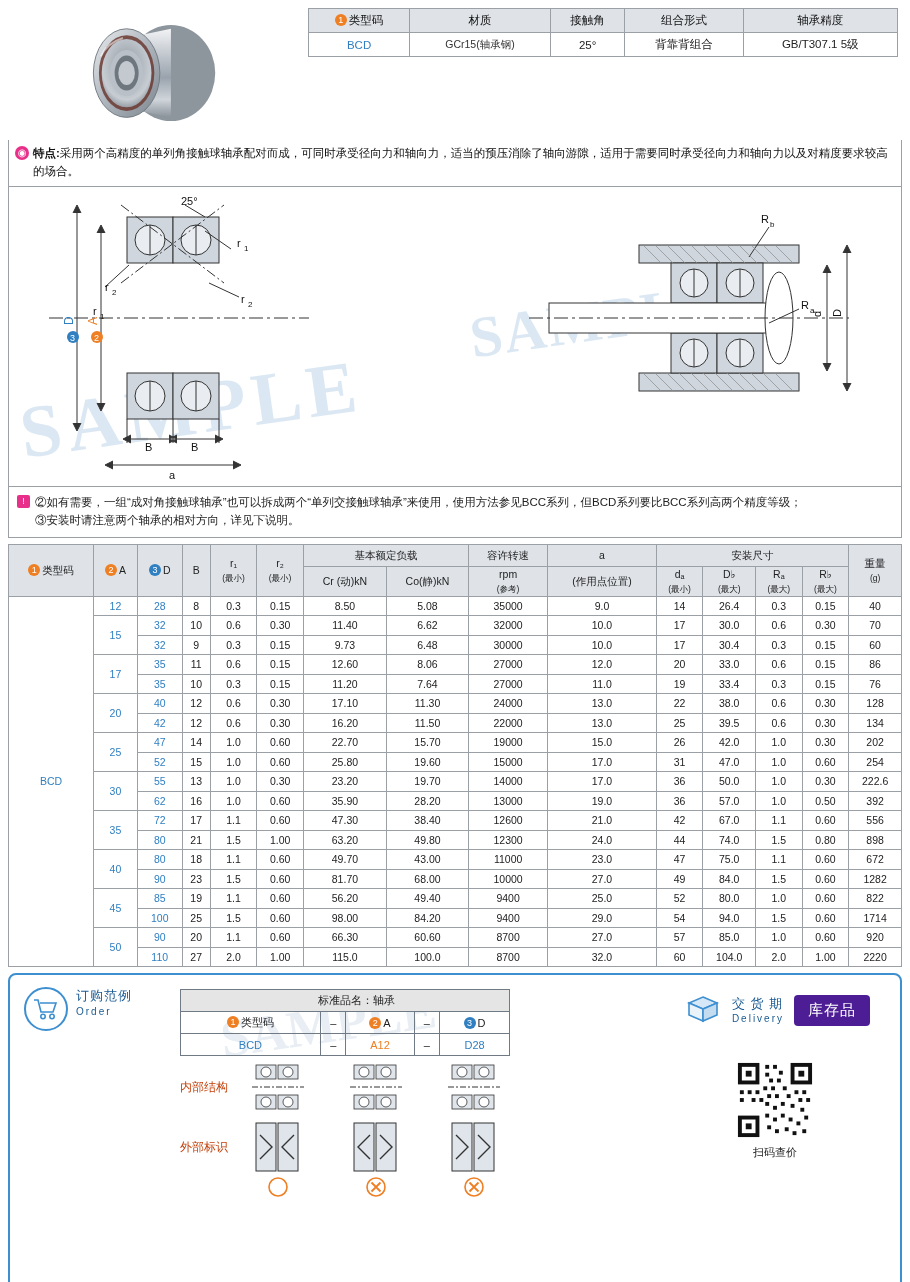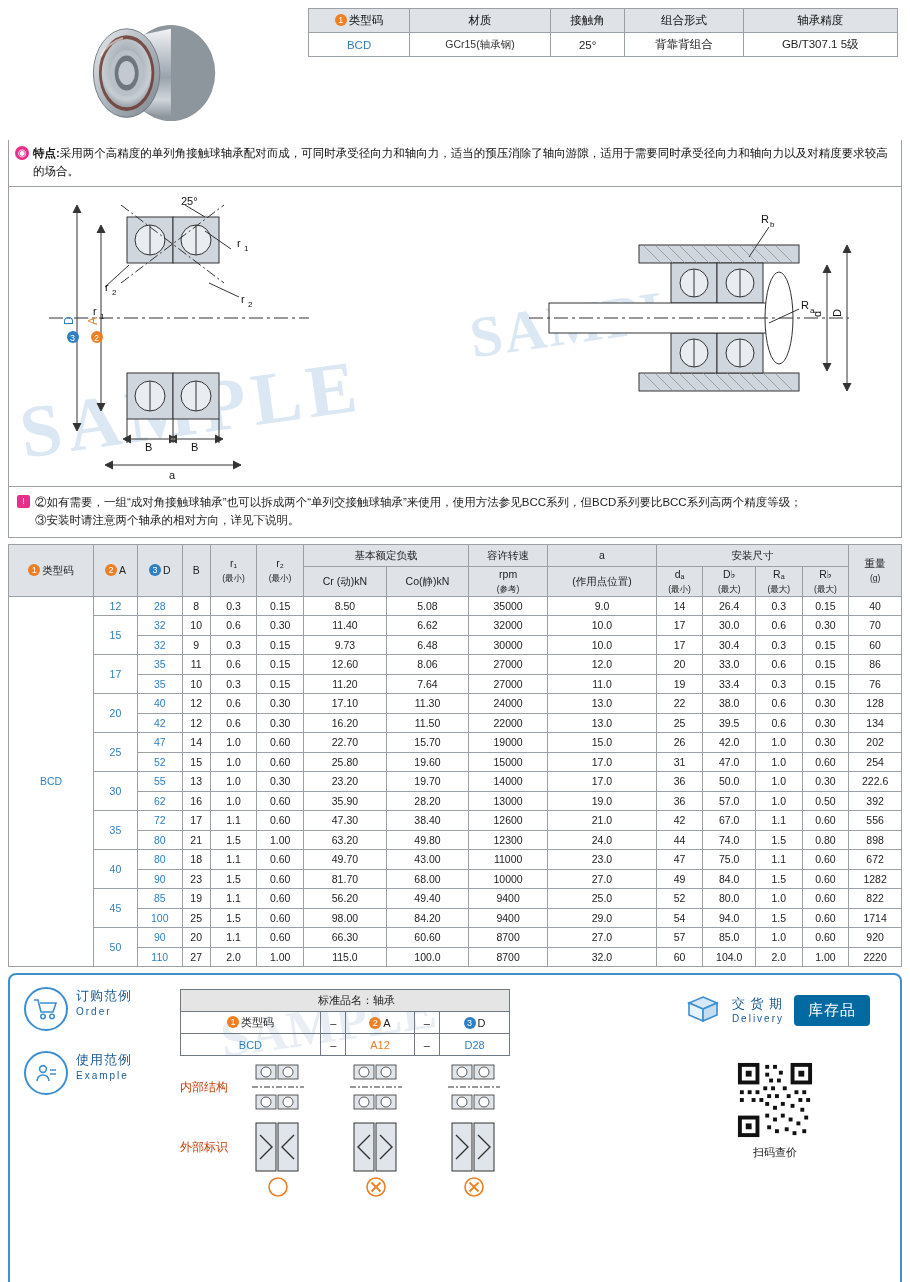--- a/index.html
+++ b/index.html
@@ -93,21 +93,21 @@
   .icon-label .cn { font-size: 13px; color:#1a5a92; letter-spacing:1px;}
   .icon-label .en { font-size: 10px; color:#1a5a92; letter-spacing:2px;}
 
   .order-box { position:absolute; left: 170px; top: 14px; width: 330px; }
   table.order { border-collapse:collapse; width: 100%; font-size: 11px; }
   table.order td { border:1px solid #6f7a84; text-align:center; height: 22px; }
   .order-title { background:#e5e5e5; text-align:left; padding-left:24px; }
 
   .delivery { position:absolute; right: 30px; top: 14px; display:flex; align-items:center;justify-content:flex-end; }
   .stock-badge {
-    background:#0369a1; color:#fff; font-size:15px; padding: 6px 14px; border-radius: 4px; margin-left: 10px;
+    background:#4c1d95; color:#fff; font-size:15px; padding: 6px 14px; border-radius: 4px; margin-left: 10px;
     letter-spacing:1px;
   }
   .qr-wrap { position:absolute; right: 86px; top: 86px; text-align:center; }
   .qr { width: 78px; height: 78px; }
   .qr-cap { font-size: 11px; margin-top: 4px; color:#222; }
 
   .struct-area { position:absolute; left: 170px; top: 86px; width: 420px; }
   .struct-row { display:flex; align-items:center; margin-bottom: 6px; }
   .struct-label { width: 70px; font-size: 12px; color:#c2410c; }
   .struct-cells { display:flex; gap: 42px; }
@@ -645,33 +645,20 @@
         <div class="circ-icon">
           <svg width="26" height="22" viewBox="0 0 26 22" fill="none" stroke="#3d8fd0" stroke-width="1.6">
             <path d="M1 2 h4 l3 12 h12 l3 -9 H7"></path>
             <circle cx="10" cy="18.5" r="2.2"></circle>
               <circle cx="19" cy="18.5" r="2.2"></circle>
           </svg>
         </div>
         <div class="icon-label">
           <div class="cn">订购范例</div>
           <div class="en">Order</div>
-        </div>
-      </div>
-      <div class="icon-row">
-        <div class="circ-icon">
-          <svg width="24" height="24" viewBox="0 0 24 24" fill="none" stroke="#3d8fd0" stroke-width="1.6">
-            <circle cx="9" cy="8" r="3.4"></circle>
-              <path d="M3 20c0-3.6 2.8-6 6-6s6 2.4 6 6"></path>
-              <path d="M16 9h6M16 13h6"></path>
-          </svg>
-        </div>
-        <div class="icon-label">
-          <div class="cn">使用范例</div>
-          <div class="en">Example</div>
         </div>
       </div>
     </div>
 
     <div class="order-box">
       <table class="order">
         <tbody>
             <tr>
           <td colspan="5" class="order-title">标准品名：轴承</td>
         </tr>

